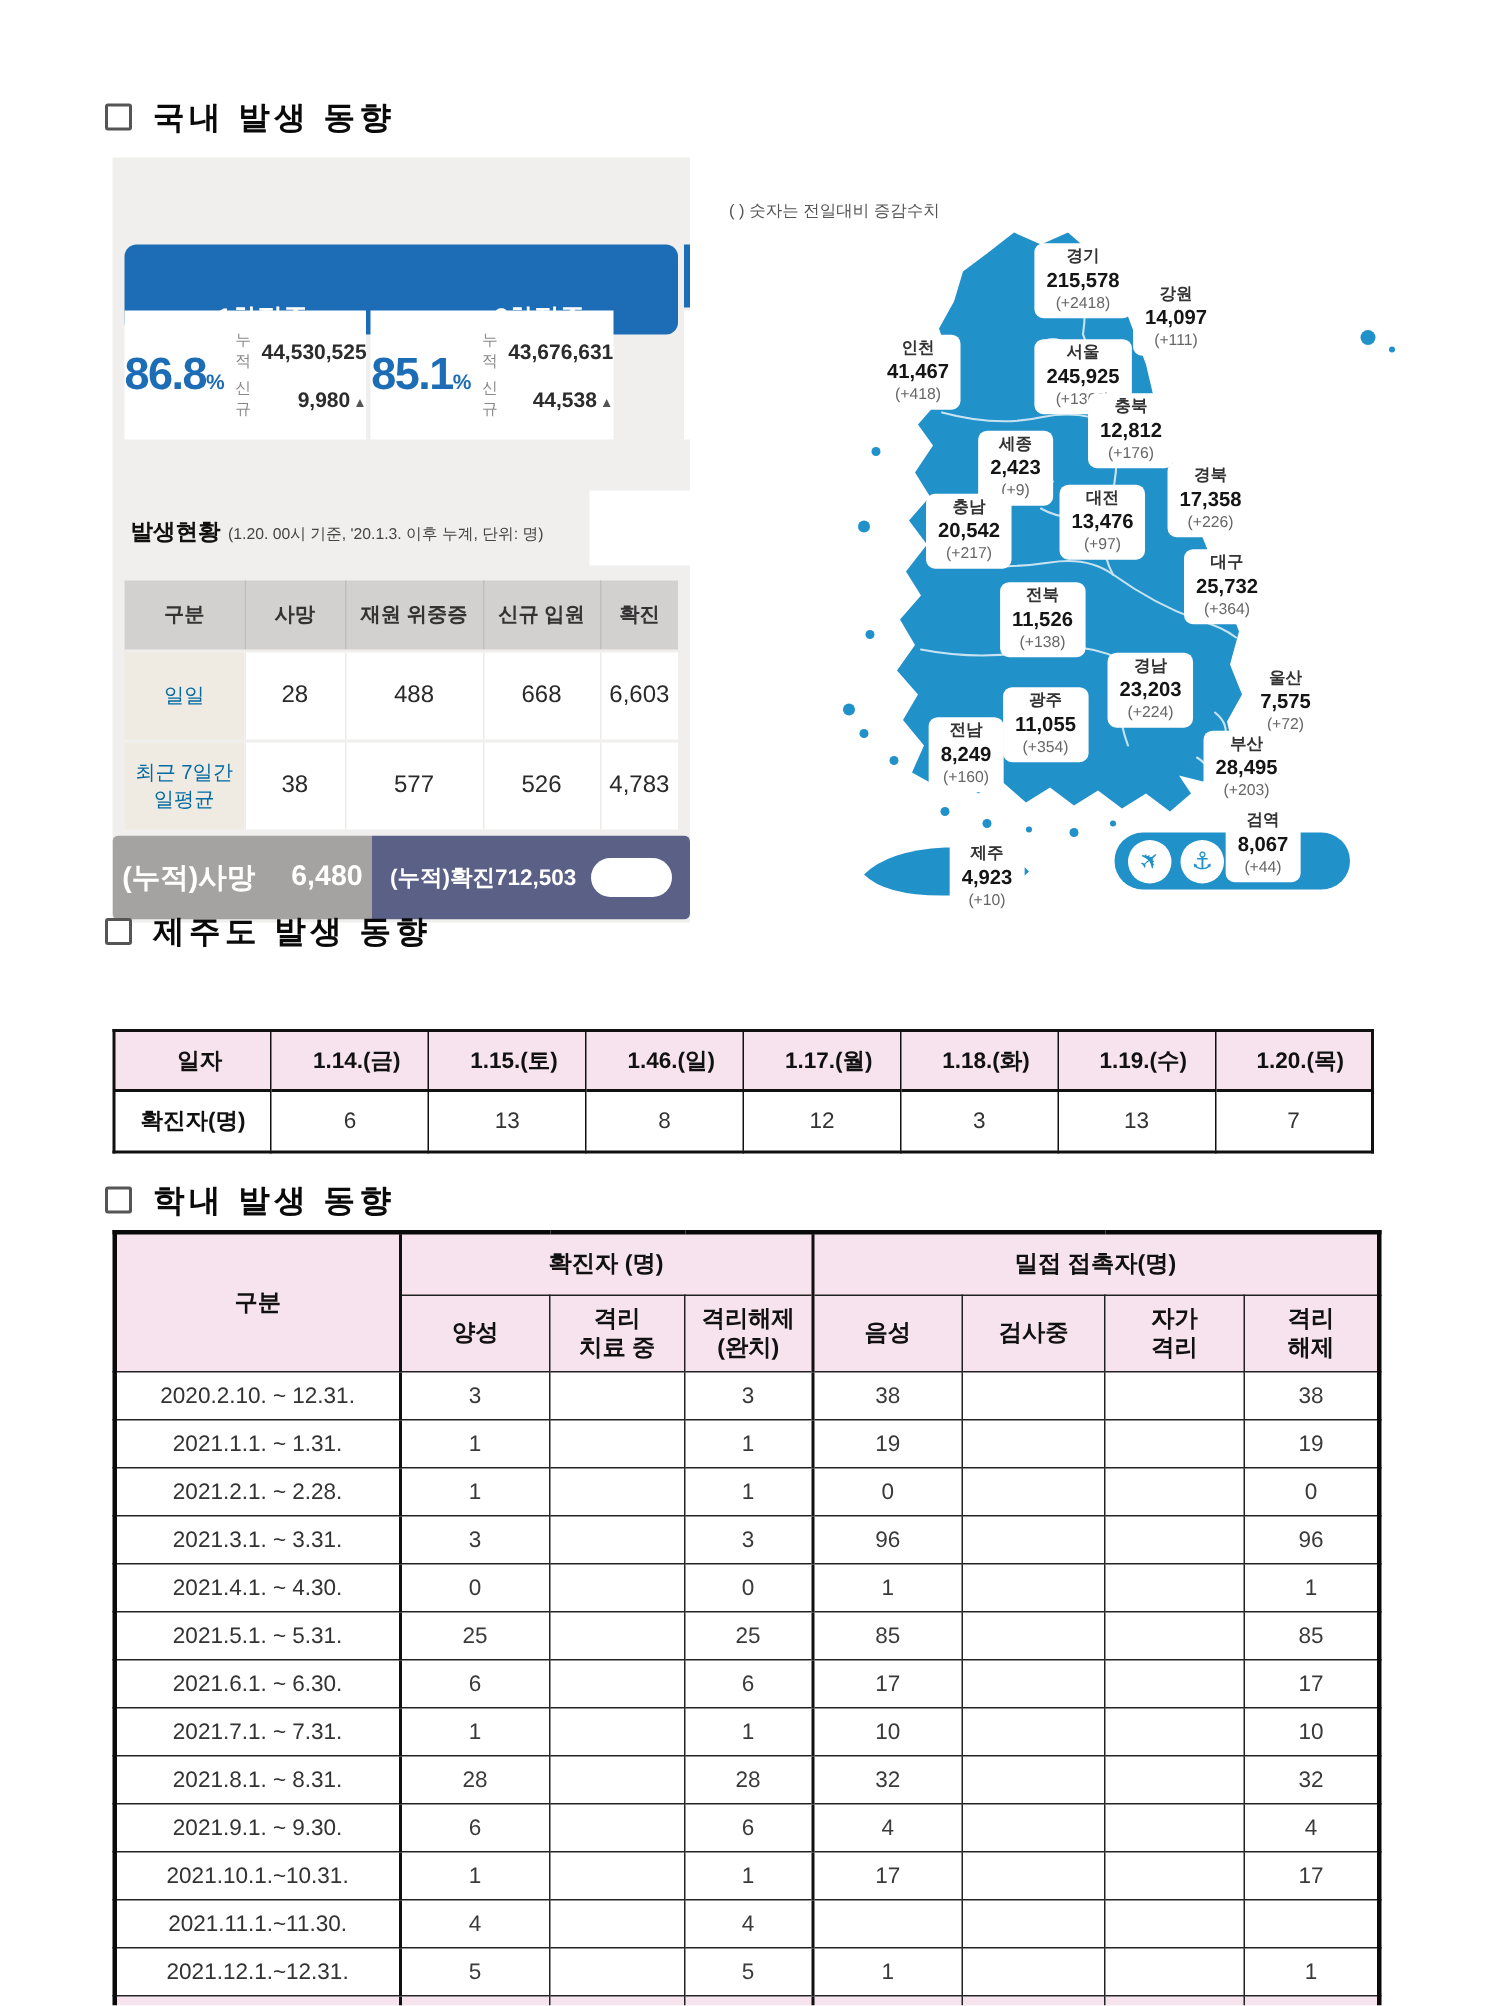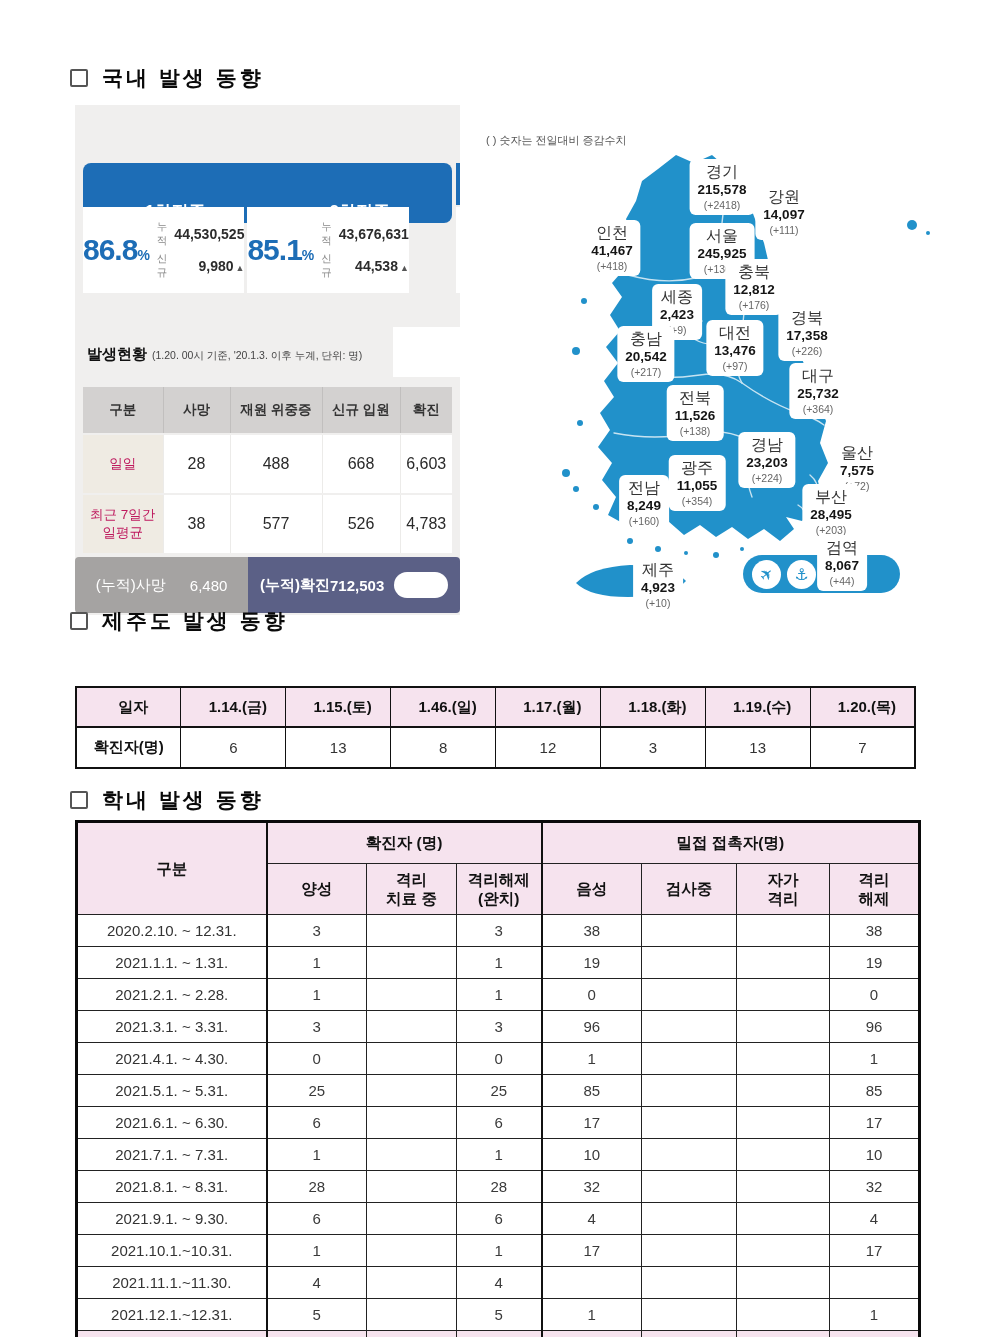--- a/index.html
+++ b/index.html
@@ -42,37 +42,37 @@
 
   .white-notch{position:absolute;left:318px;top:222px;width:67px;height:50px;background:#fff;}
 
   #outbreak-table{position:absolute;left:8px;top:282px;width:369px;border-collapse:collapse;table-layout:fixed;}
   #outbreak-table th{background:var(--hdr-gray);height:44px;font-size:13.5px;font-weight:bold;color:#333;
     border-left:1px solid #c1bfbe;}
   #outbreak-table th:first-child{border-left:none;}
   #outbreak-table td{background:#fff;height:56px;text-align:center;font-size:16px;color:#2a2a2a;
     border-left:1px solid #ecebe9;border-top:2px solid var(--card-bg);}
   #outbreak-table td:first-child{border-left:none;}
-  #outbreak-table td.olabel{background:var(--beige);font-size:13.5px;color:#be185d;white-space:pre-line;line-height:1.3;}
+  #outbreak-table td.olabel{background:var(--beige);font-size:13.5px;color:#0369a1;white-space:pre-line;line-height:1.3;}
 
   .footer-bar{position:absolute;left:0;top:452px;width:385px;height:56px;display:flex;border-radius:4px;overflow:hidden;}
   .footer-gray{width:45%;background:var(--f-gray);color:#fff;display:flex;align-items:center;justify-content:center;
-    gap:24px;font-size:15px;font-weight:normal;}
+    gap:24px;font-size:19px;font-weight:bold;}
   .footer-navy{flex:1;background:var(--f-navy);color:#fff;display:flex;align-items:center;justify-content:center;
     gap:0;font-size:15px;font-weight:bold;}
   .pill{width:54px;height:26px;background:#fff;border-radius:13px;margin-left:10px;flex:none;}
 
   
   #map-area{position:absolute;left:480px;top:125px;width:512px;height:505px;}
   .map-note{position:absolute;left:6px;top:8px;font-size:11px;color:#555;}
   #map-svg{position:absolute;left:0;top:0;width:512px;height:500px;}
   #map-labels{position:absolute;left:0;top:0;width:512px;height:500px;}
   .region-label{position:absolute;transform:translate(-50%,-50%);background:#fff;border-radius:6px;
     padding:3px 8px;text-align:center;line-height:1.25;z-index:2;white-space:nowrap;}
-  .region-name{font-size:16px;font-weight:normal;color:#333;}
+  .region-name{font-size:11px;font-weight:bold;color:#333;}
   .region-value{font-size:13.5px;font-weight:bold;color:#151515;}
   .region-delta{font-size:10.5px;color:#666;}
   .q-pill{position:absolute;left:263px;top:430px;width:157px;height:38px;background:var(--map-blue);
     border-radius:19px;display:flex;align-items:center;padding-left:9px;gap:6px;z-index:1;box-sizing:border-box;}
   .q-circle{width:29px;height:29px;background:#fff;border-radius:50%;display:flex;align-items:center;
     justify-content:center;color:var(--map-blue);font-size:16px;}
   .q-circle .plane{display:inline-block;transform:rotate(-40deg);}
 
   
   #jeju-table{position:absolute;left:75px;top:686px;width:841px;border-collapse:collapse;table-layout:fixed;}

